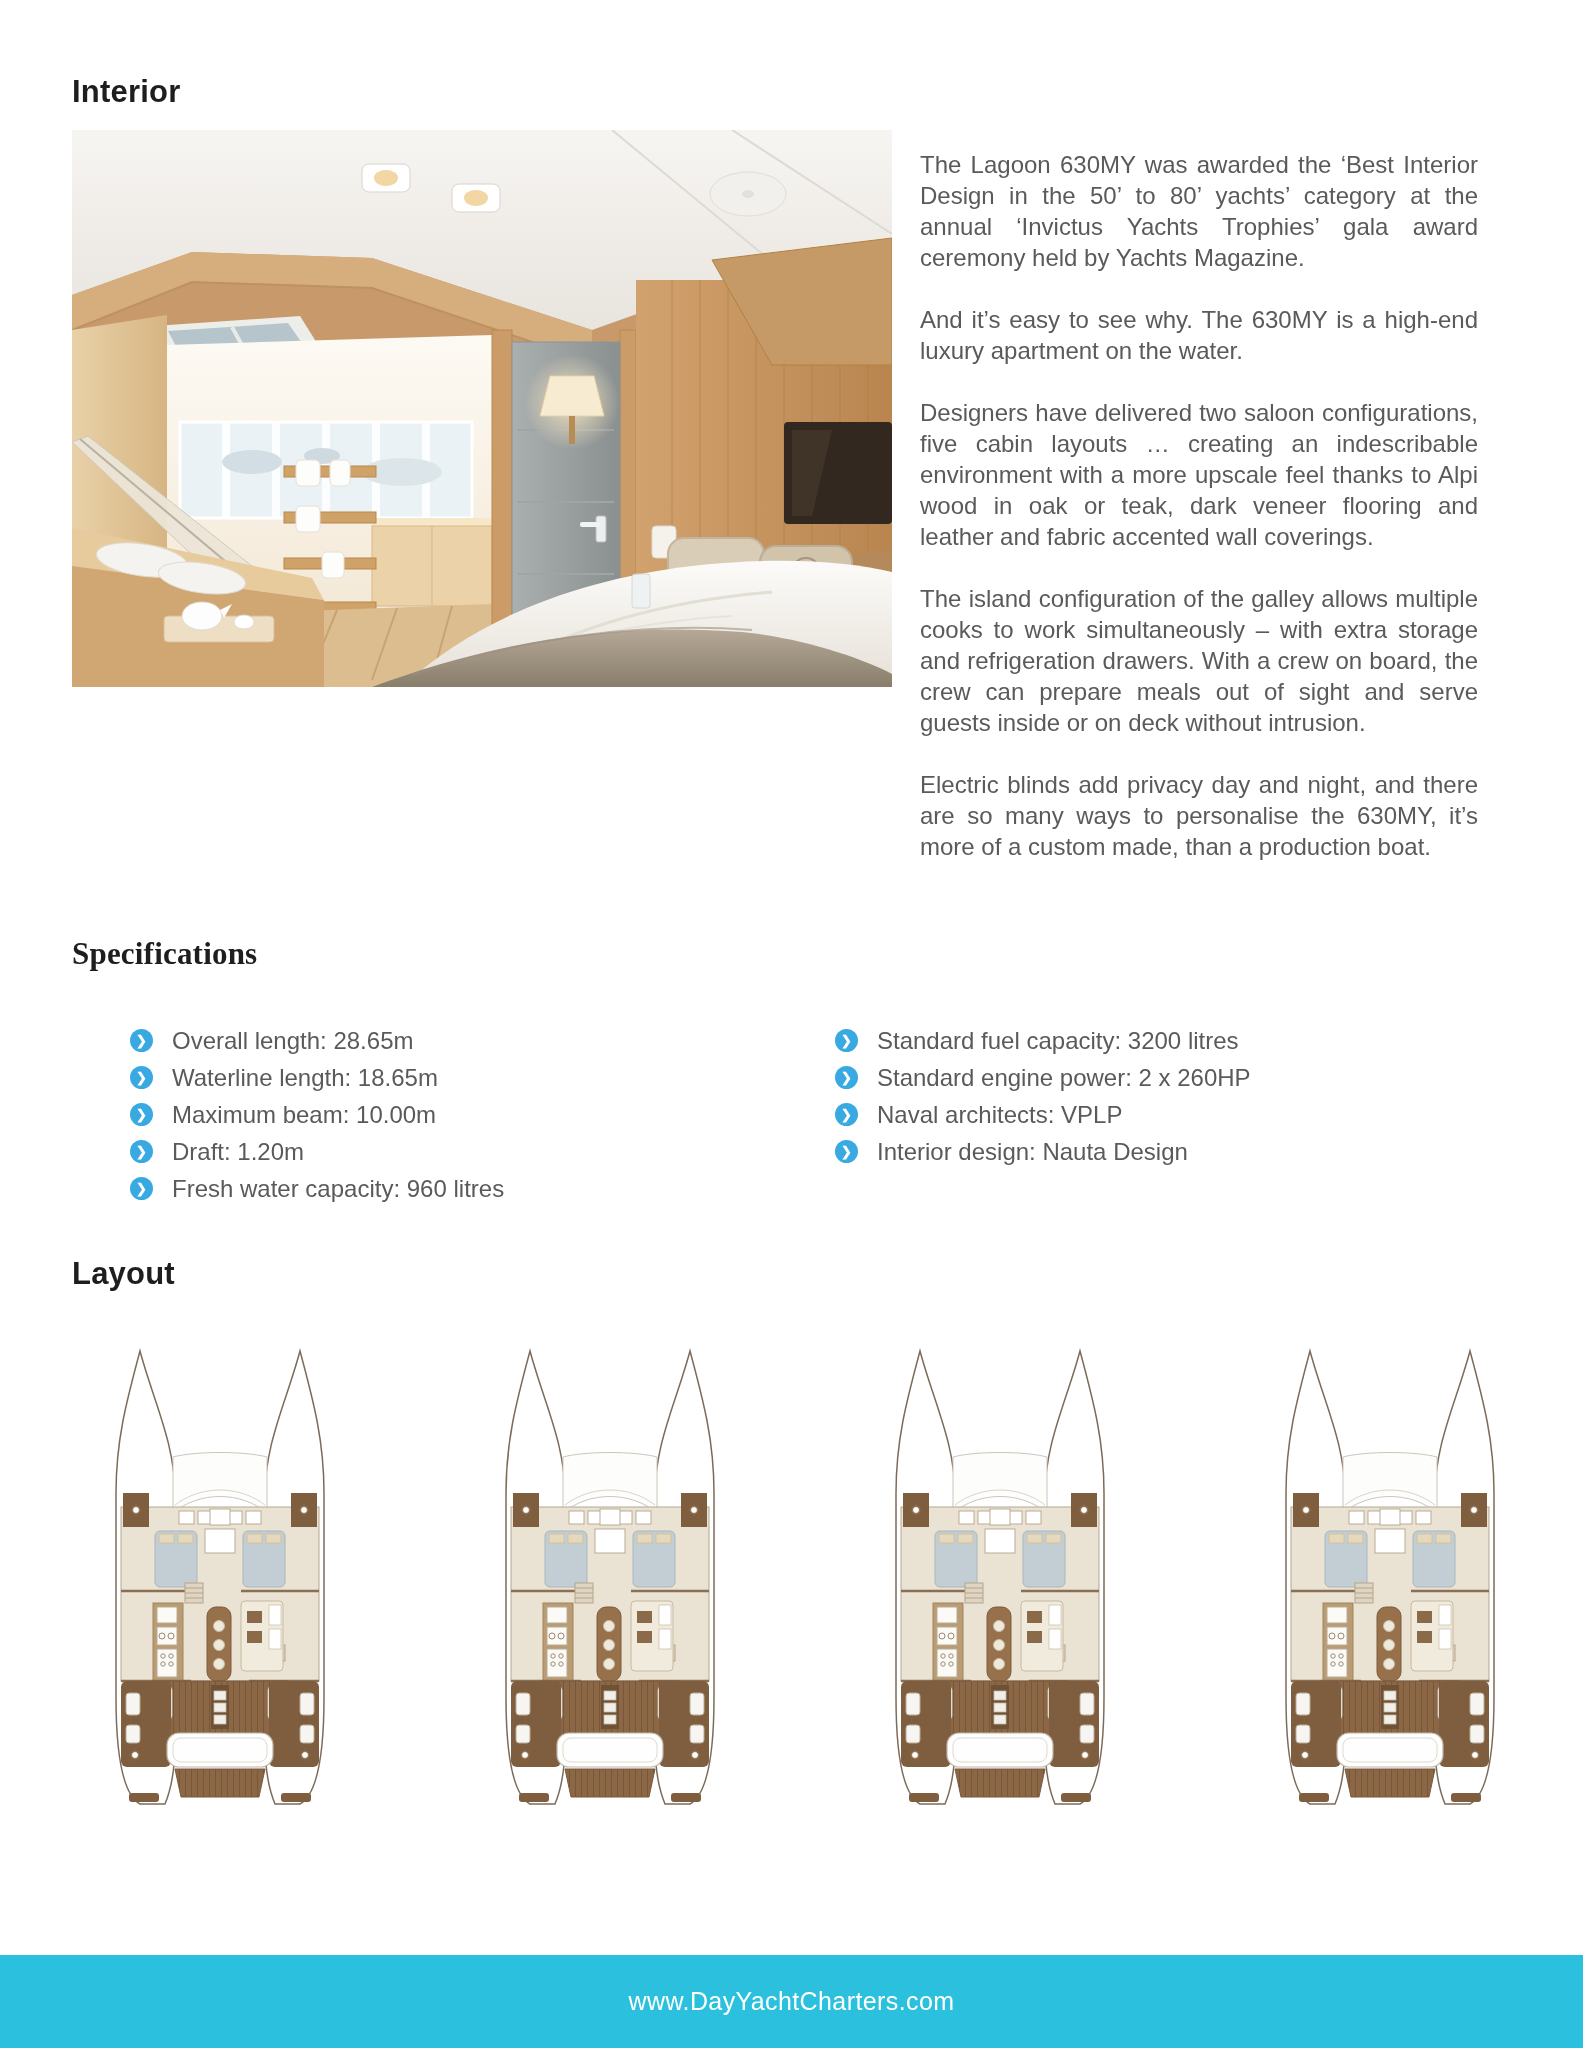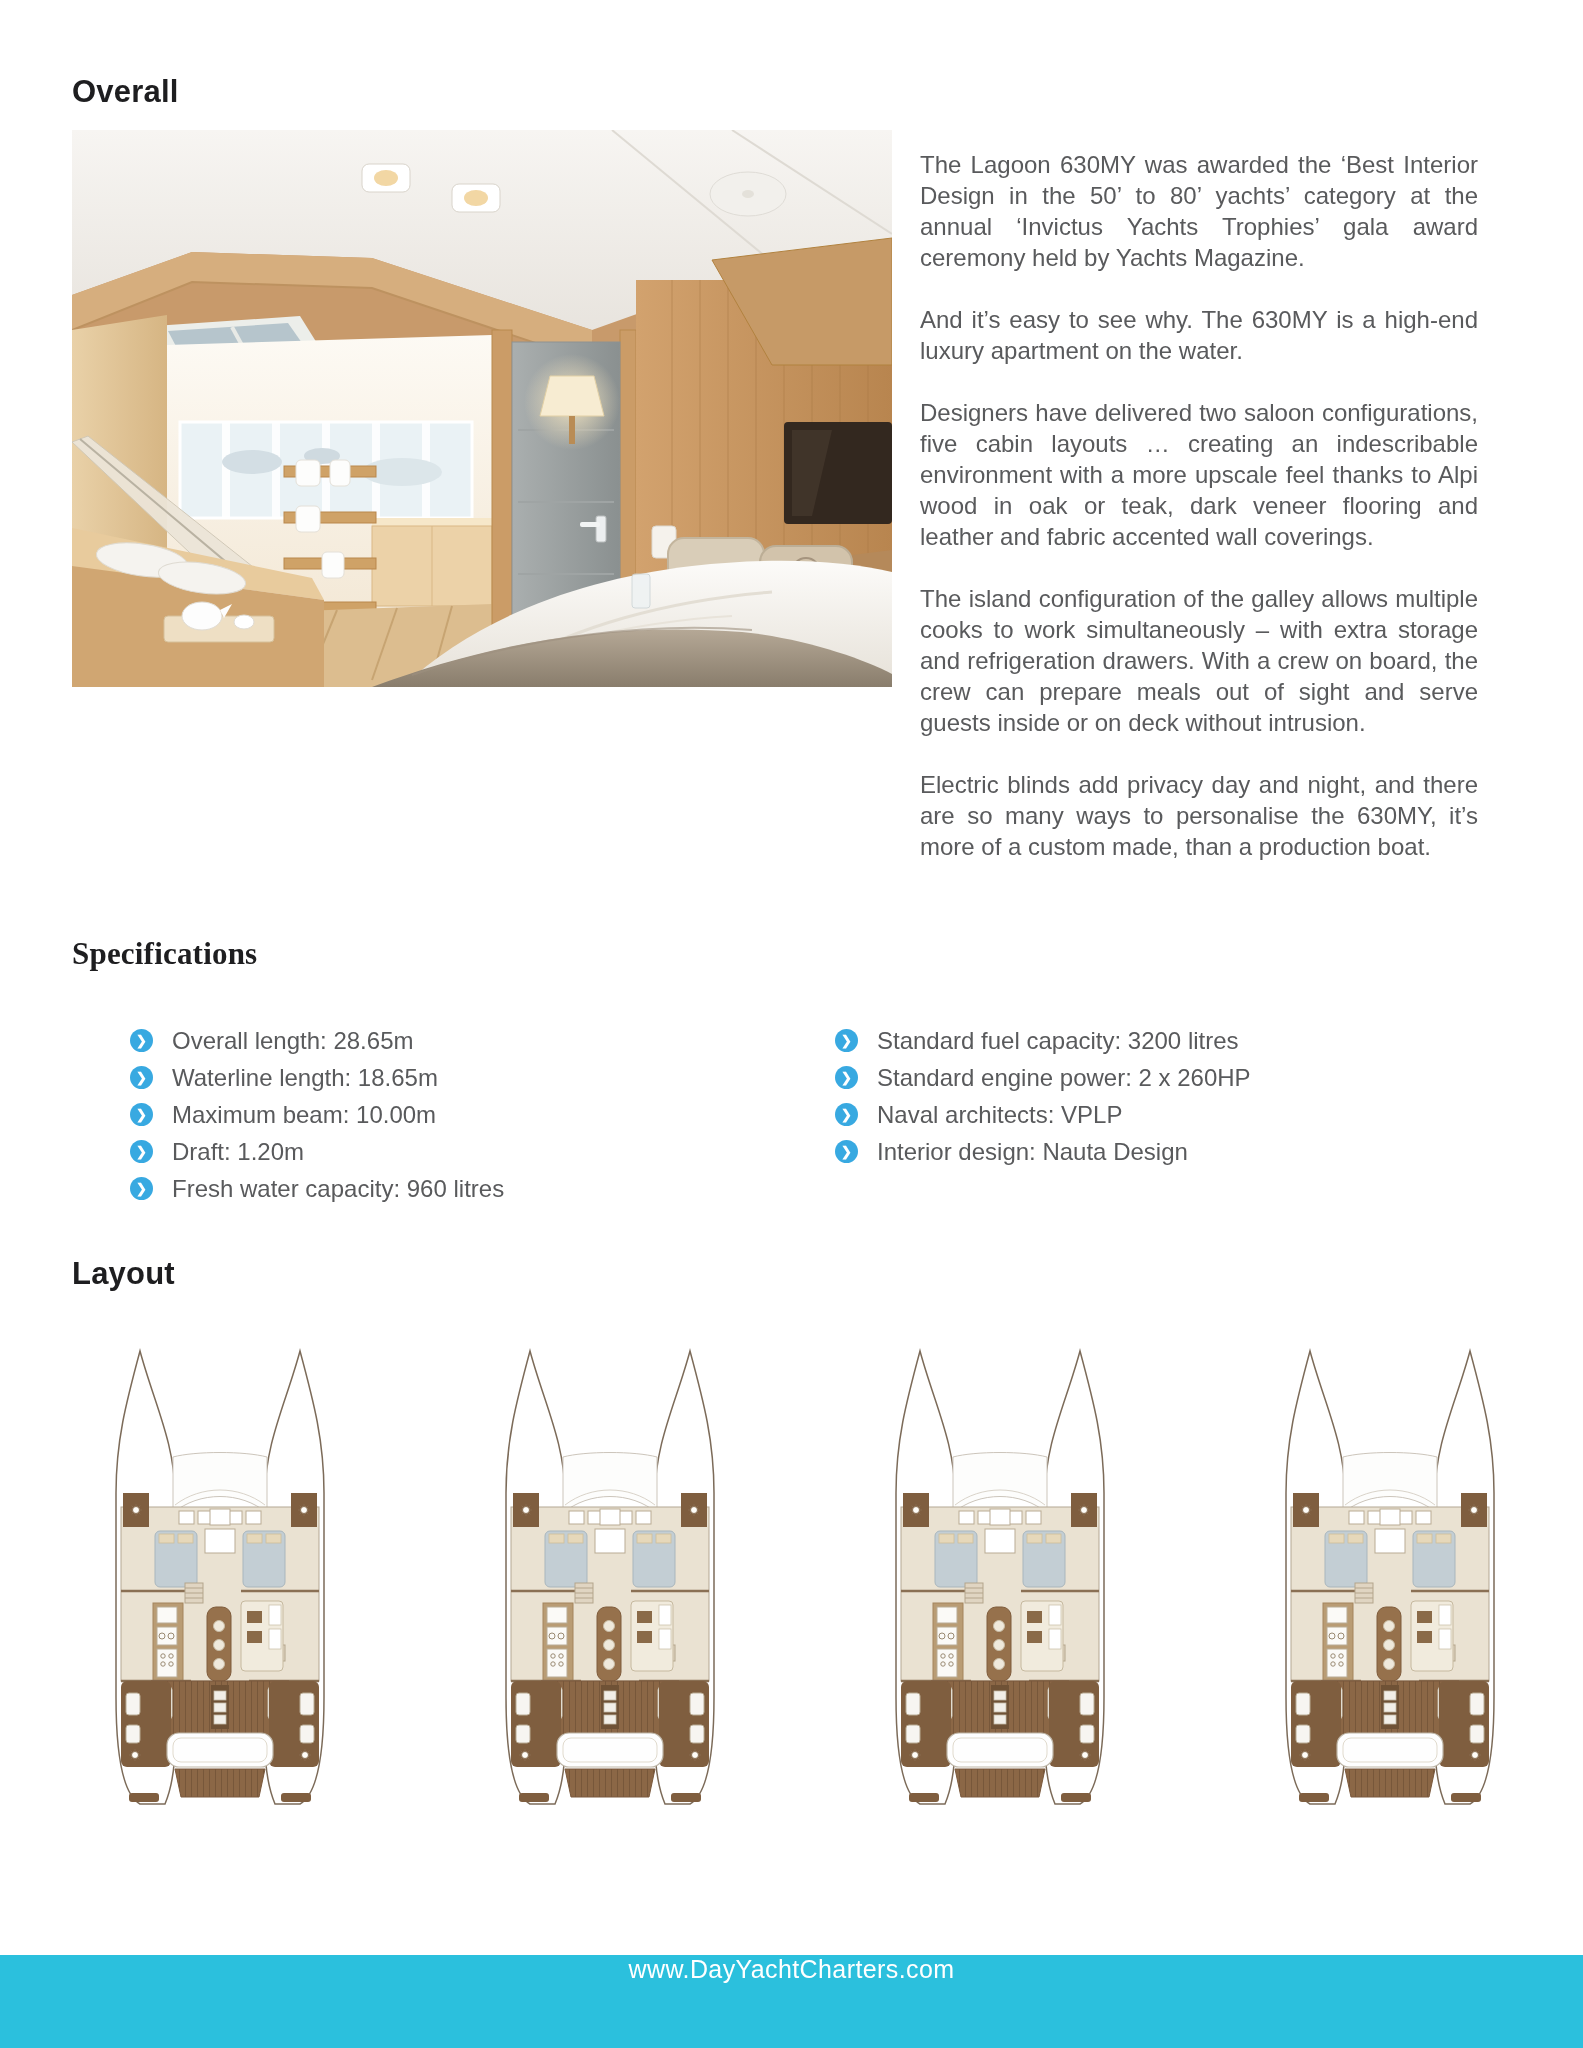--- a/index.html
+++ b/index.html
@@ -26,21 +26,21 @@
   .bullet{position:absolute;left:0;top:7px;width:23px;height:23px;border-radius:50%;
           background:#38a9e1;color:#fff;font-size:13px;line-height:23px;text-align:center;
           font-weight:700;}
 
   .plans{position:absolute;left:95px;top:1345px;width:1420px;height:470px;
          display:flex;justify-content:space-between;}
   .plan{width:250px;height:470px;}
   .plan svg{display:block;width:250px;height:470px;}
 
   .footer{position:absolute;left:0;top:1955px;width:1583px;height:93px;background:#2bc0dd;
-          display:flex;justify-content:center;}
+          display:flex;align-items:center;justify-content:center;}
   .footer p{margin:0;color:#ffffff;font-size:25px;letter-spacing:.4px;}
 
   .defs-holder{position:absolute;width:0;height:0;overflow:hidden;}
 </style>
 </head>
 <body>
 
 <div class="page">
 
   <svg class="defs-holder" aria-hidden="true">
@@ -164,21 +164,21 @@
 
         <rect x="72" y="388" width="106" height="34" rx="12" fill="#fefefe" stroke="#bdb5a6" stroke-width="1.2"></rect>
         <rect x="78" y="393" width="94" height="24" rx="8" fill="none" stroke="#e0dacd" stroke-width="1"></rect>
         <path d="M80,424 L170,424 L164,452 L86,452 Z" fill="url(#planks)" stroke="#7a593c" stroke-width="1"></path>
         <rect x="34" y="448" width="30" height="9" rx="3" fill="#7f5e3f"></rect>
         <rect x="186" y="448" width="30" height="9" rx="3" fill="#7f5e3f"></rect>
       </g>
     </defs>
   </svg>
 
-  <h2 class="h2" id="h-interior">Overall</h2>
+  <h2 class="h2" id="h-interior">Interior</h2>
 
   <div class="photo">
     <svg viewBox="0 0 820 557" preserveAspectRatio="none">
       <defs>
         <linearGradient id="lg-ceil" x1="0" y1="0" x2="0" y2="1">
           <stop offset="0" stop-color="#f7f5f2"></stop>
             <stop offset="1" stop-color="#e8e4de"></stop>
         </linearGradient>
         <linearGradient id="lg-right" x1="0" y1="0" x2="1" y2="0">
           <stop offset="0" stop-color="#d2a26e"></stop>

